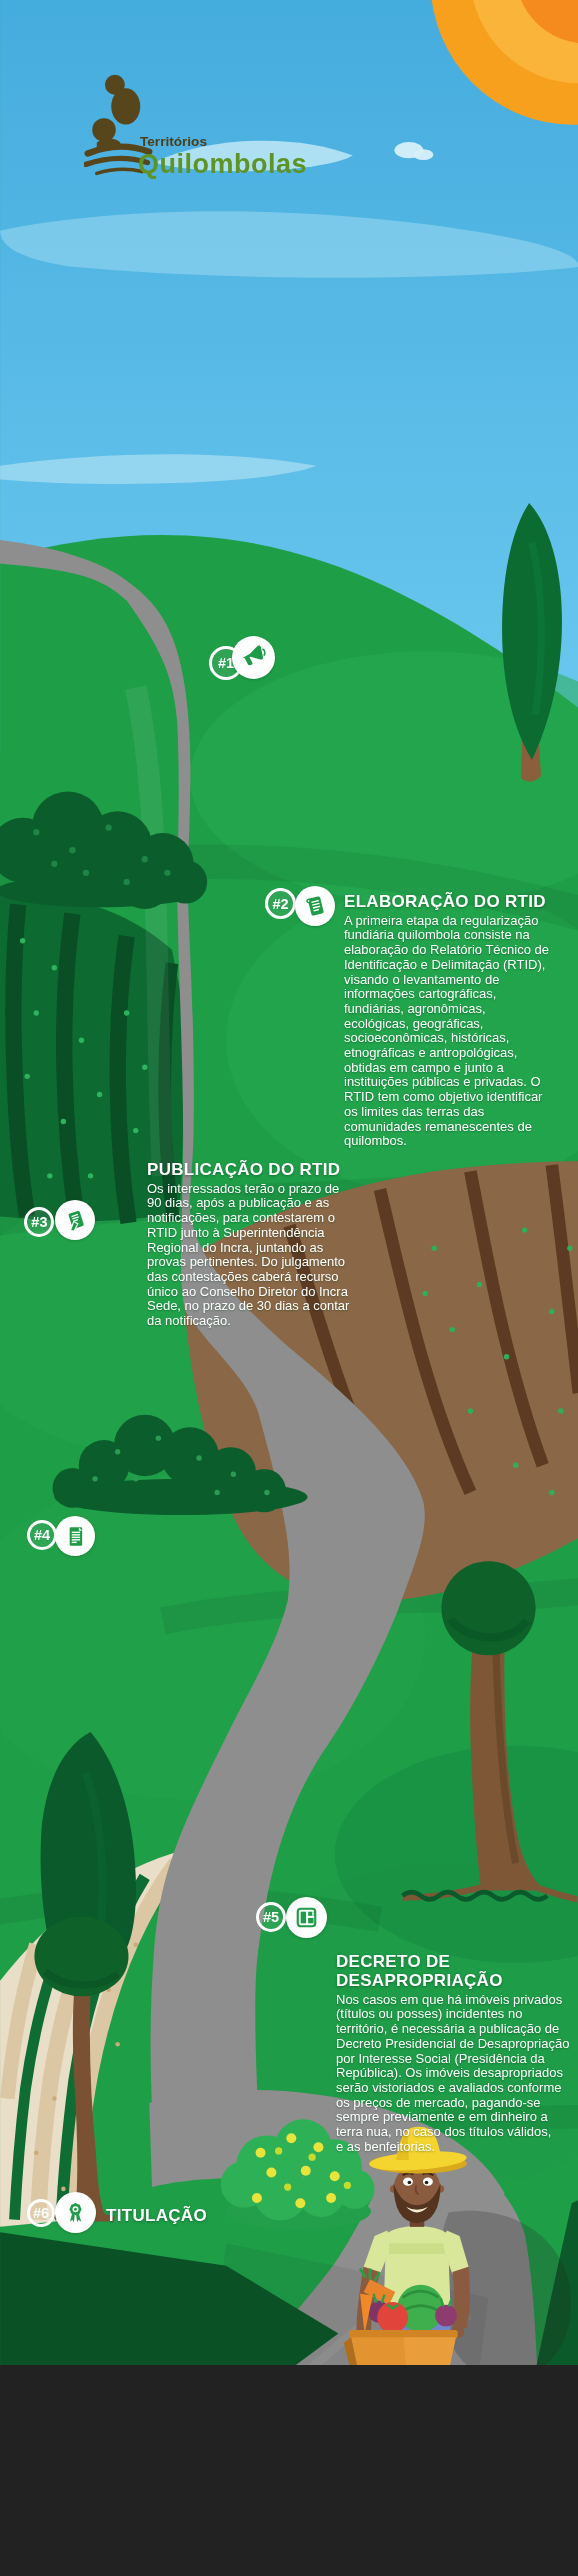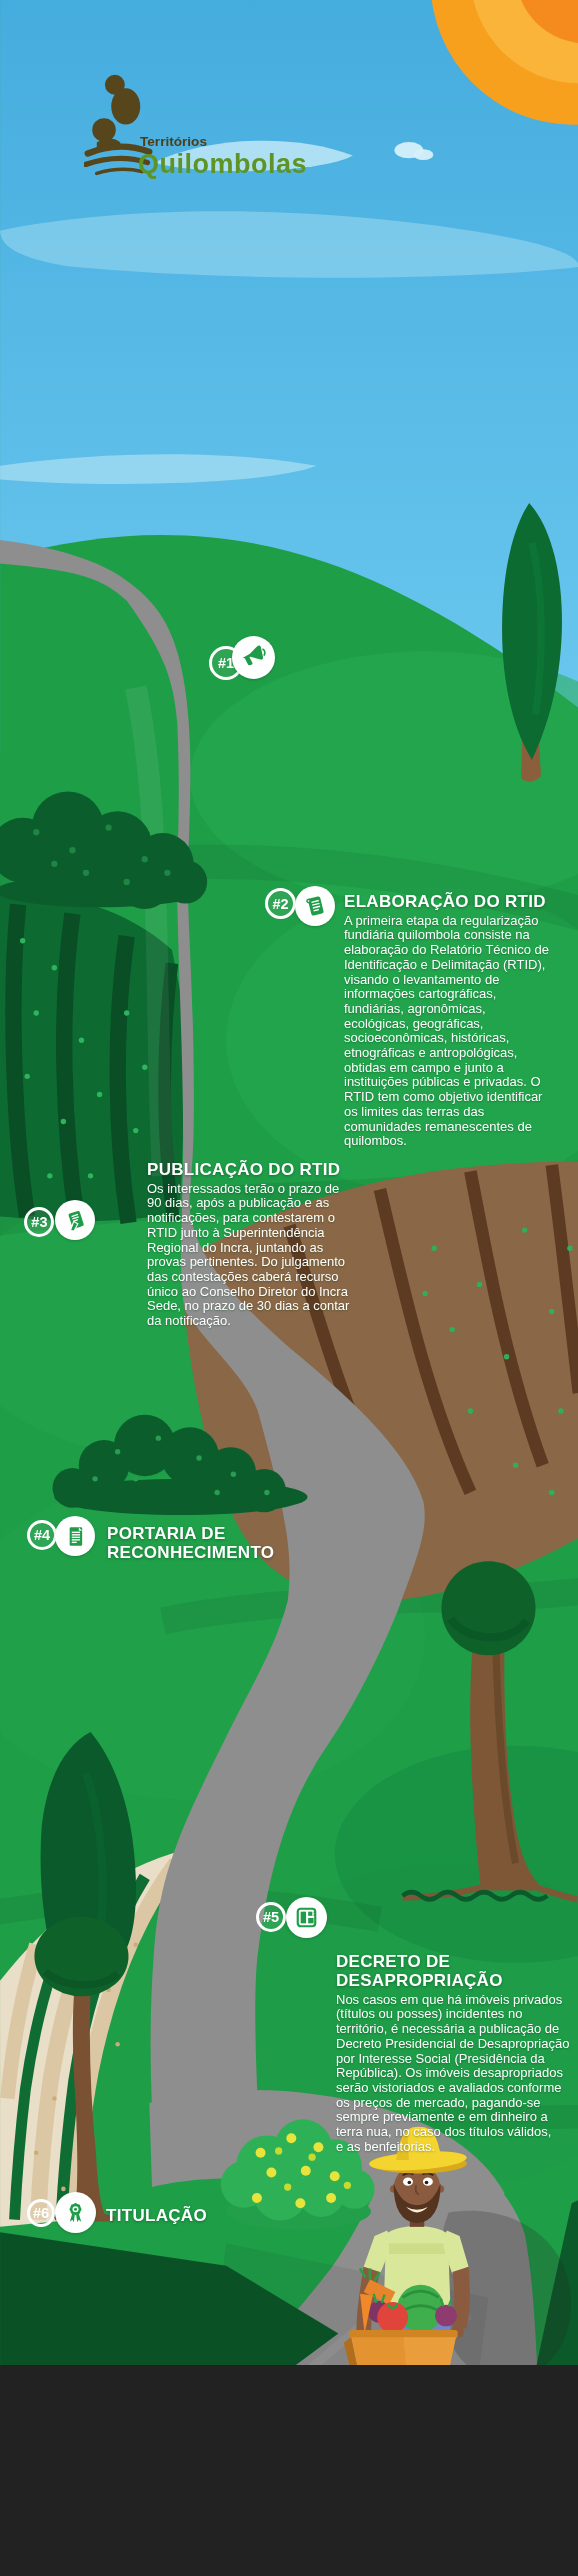--- a/index.html
+++ b/index.html
@@ -441,22 +441,20 @@
       <g stroke="#fff" stroke-width="1.7">
         <line x1="10.5" y1="10" x2="20.5" y2="10"></line>
           <line x1="10.5" y1="13" x2="20.5" y2="13"></line>
         <line x1="10.5" y1="16" x2="20.5" y2="16"></line>
           <line x1="10.5" y1="19" x2="20.5" y2="19"></line>
         <line x1="10.5" y1="22" x2="16.5" y2="22"></line>
       </g>
     </svg>
   </div>
   <div class="abs step" style="left:107px;top:1524px;">
-    <div class="step-title">PORTARIA DE
-RECONHECIMENTO</div>
   </div>
 
   <div class="abs badge-num" style="left:256px;top:1902px;width:30px;height:30px;">
       <span>#5</span>
     </div>
   <div class="abs badge-icon" style="left:286px;top:1897px;width:41px;height:41px;">
     <svg width="25" height="25" viewBox="0 0 30 30">
       <rect x="4.5" y="4.5" width="21" height="21" rx="3.5" fill="none" stroke="#1E9C47" stroke-width="2.6"></rect>
       <g fill="#1E9C47">
         <rect x="8" y="8" width="6.5" height="14"></rect>

